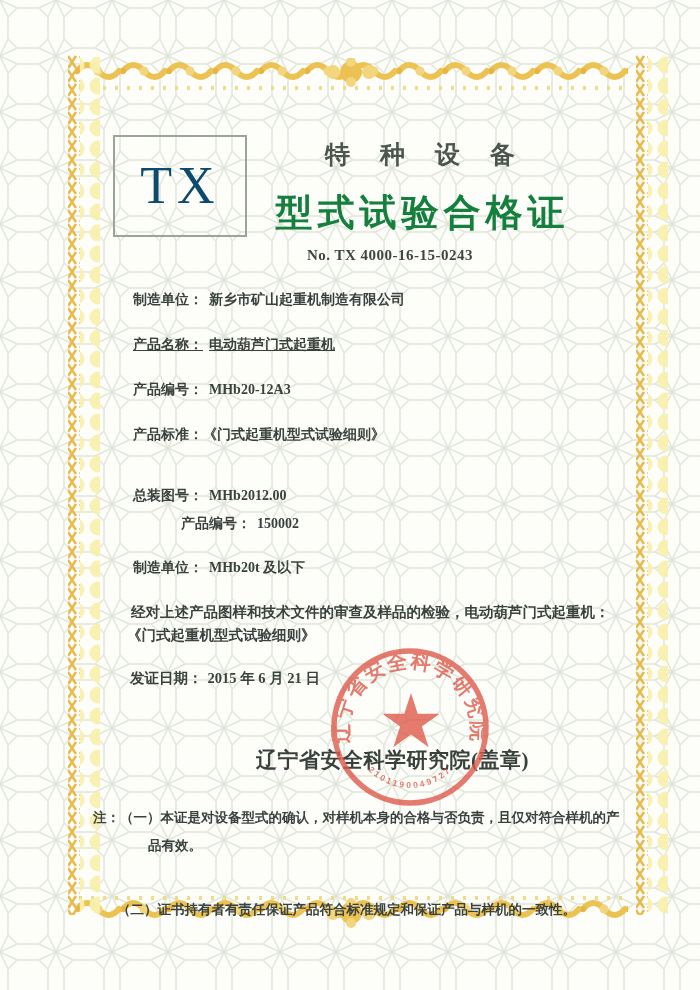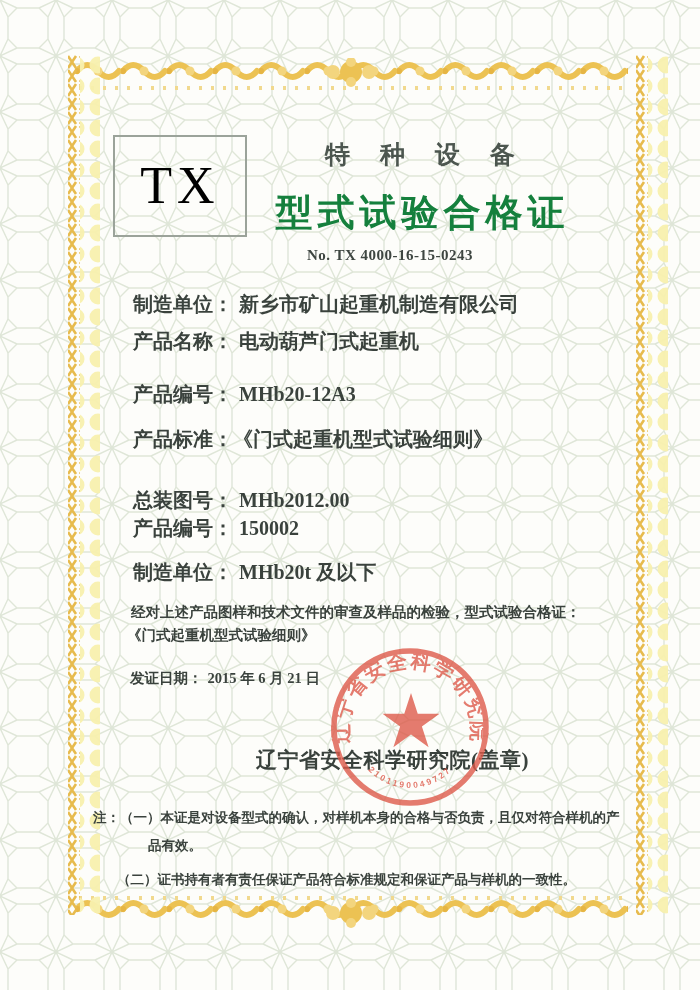--- a/index.html
+++ b/index.html
@@ -16,40 +16,40 @@
   .bg-lattice{position:absolute;left:0;top:0;z-index:0;}
   .deco{position:absolute;z-index:1;}
   .content{position:absolute;z-index:2;}
   .tx-box{
     left:113px;top:135px;width:134px;height:102px;
     border:2px solid #9ba39a;
     display:flex;align-items:center;justify-content:center;
     box-sizing:border-box;
   }
   .tx-mark{
-    font-size:52px;color:#000000;letter-spacing:5px;
+    font-size:52px;color:#0c4a6e;letter-spacing:5px;
     font-weight:400;line-height:1;
   }
   .title-top{
     left:230px;top:141px;width:380px;text-align:center;
     font-size:25px;font-weight:700;color:#4c564f;
     letter-spacing:30px;text-indent:30px;line-height:1.1;
   }
   .title-main{
     left:230px;top:193px;width:380px;text-align:center;
     font-size:37px;font-weight:600;color:#15803d;
     letter-spacing:5px;text-indent:5px;line-height:1.1;
   }
   .cert-no{
     left:220px;top:247px;width:340px;text-align:center;
     font-size:15px;font-weight:700;color:#3e4641;letter-spacing:0.5px;
   }
   .field-row{
     left:133px;height:20px;white-space:nowrap;
-    font-size:20px;font-weight:700;line-height:1.2;
+    font-size:14px;font-weight:700;line-height:1.2;
   }
   .field-row .val{margin-left:6px;}
   .statement{font-size:14.5px;font-weight:700;line-height:1.2;white-space:nowrap;}
   .date-row{left:130px;top:669px;font-size:14.5px;font-weight:700;white-space:nowrap;}
   .date-row .val{margin-left:5px;}
   .issuer{
     left:256px;top:746px;font-size:21px;font-weight:700;color:#39413c;
     white-space:nowrap;letter-spacing:0.5px;
   }
   .stamp{position:absolute;left:325px;top:642px;z-index:3;opacity:0.78;}
@@ -125,40 +125,40 @@
     <span class="tx-mark">TX</span>
   </div>
 
   <div class="content abs title-top">特种设备</div>
   <div class="content abs title-main">型式试验合格证</div>
   <div class="content abs cert-no">No. TX 4000-16-15-0243</div>
 
   <div class="content abs field-row" style="top:292px;">
     <span class="lbl">制造单位：</span><span class="val">新乡市矿山起重机制造有限公司</span>
   </div>
-  <div class="content abs field-row" style="top:329px;">
+  <div class="content abs field-row" style="top:337px;text-decoration:underline;">
     <span class="lbl">产品名称：</span><span class="val">电动葫芦门式起重机</span>
   </div>
   <div class="content abs field-row" style="top:382px;">
     <span class="lbl">产品编号：</span><span class="val">MHb20-12A3</span>
   </div>
   <div class="content abs field-row" style="top:427px;">
     <span class="lbl">产品标准：</span><span class="val" style="margin-left:0;">《门式起重机型式试验细则》</span>
   </div>
   <div class="content abs field-row" style="top:488px;">
     <span class="lbl">总装图号：</span><span class="val">MHb2012.00</span>
   </div>
-  <div class="content abs field-row" style="top:516px;">
+  <div class="content abs field-row" style="top:516px;margin-left:48px;">
     <span class="lbl">产品编号：</span><span class="val">150002</span>
   </div>
   <div class="content abs field-row" style="top:560px;">
     <span class="lbl">制造单位：</span><span class="val">MHb20t 及以下</span>
   </div>
 
-  <div class="content abs statement" style="left:131px;top:604px;">经对上述产品图样和技术文件的审查及样品的检验，型式试验合格证：</div>
+  <div class="content abs statement" style="left:131px;top:604px;">经对上述产品图样和技术文件的审查及样品的检验，电动葫芦门式起重机：</div>
   <div class="content abs statement" style="left:127px;top:627px;">《门式起重机型式试验细则》</div>
 
   <div class="content abs date-row">
     <span>发证日期：</span><span class="val">2015 年 6 月 21 日</span>
   </div>
 
   <div class="content abs issuer">辽宁省安全科学研究院(盖章)</div>
 
   <svg class="stamp" width="170" height="170" aria-hidden="true">
     <defs>
@@ -172,15 +172,15 @@
     <text font-size="20" font-weight="bold" fill="#dd5747" font-family="Liberation Serif, DejaVu Serif, serif" letter-spacing="2">
       <textPath href="#ringpath" startOffset="50%" text-anchor="middle">辽宁省安全科学研究院</textPath>
     </text>
     <text font-size="8.5" font-weight="bold" fill="#dd5747" font-family="Liberation Sans, DejaVu Sans, sans-serif" letter-spacing="2.5">
       <textPath href="#serialpath" startOffset="50%" text-anchor="middle">2101190049727</textPath>
     </text>
   </svg>
 
   <div class="content abs note" style="left:93px;top:810px;">注：（一）本证是对设备型式的确认，对样机本身的合格与否负责，且仅对符合样机的产</div>
   <div class="content abs note" style="left:148px;top:838px;">品有效。</div>
-  <div class="content abs note" style="left:117px;top:872px;">（二）证书持有者有责任保证产品符合标准规定和保证产品与样机的一致性。</div>
+  <div class="content abs note" style="left:117px;top:902px;">（二）证书持有者有责任保证产品符合标准规定和保证产品与样机的一致性。</div>
 
 </div>
 
 </body></html>

